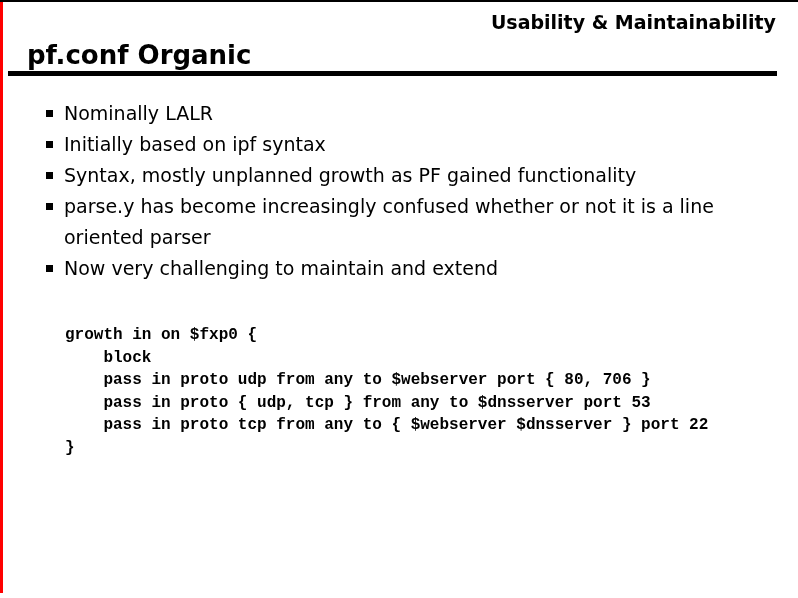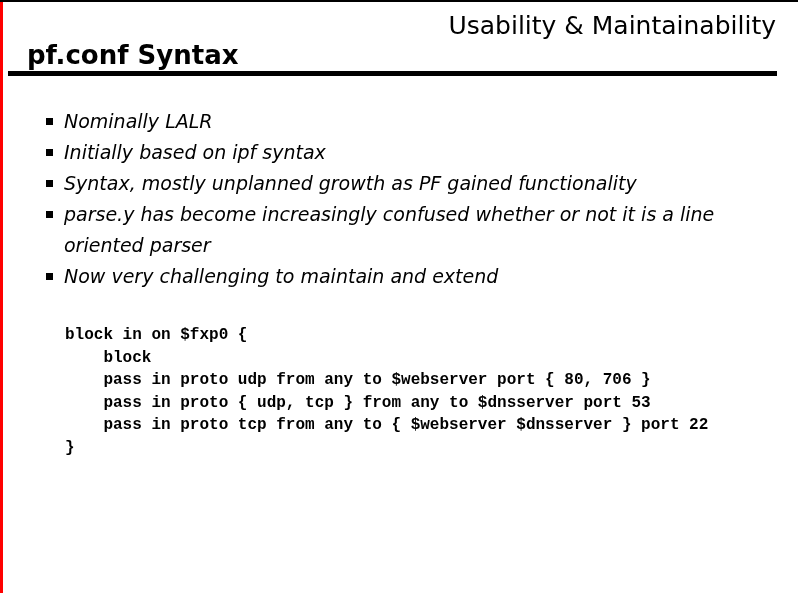--- a/index.html
+++ b/index.html
@@ -24,47 +24,46 @@
   .left-rule {
     position: absolute;
     top: 2px; left: 0;
     width: 3px; height: 591px;
     background: #ff0000;
   }
   .slide-header {
     position: absolute;
     top: 11px;
     right: 22px;
-    font-size: 25px;
-    font-weight: normal;
+    font-size: 19px;
+    font-weight: bold;
     white-space: nowrap;
   }
   .slide-title {
     position: absolute;
     top: 40px;
     left: 27px;
     font-size: 26px;
     font-weight: bold;
     white-space: nowrap;
   }
   .title-underline {
     position: absolute;
     top: 71px;
     left: 8px;
     width: 769px;
     height: 5px;
     background: #000000;
   }
   .bullet-list {
     position: absolute;
-    top: 106px;
+    top: 98px;
     left: 46px;
     width: 715px;
     list-style: none;
-    font-style: italic;
   }
   .bullet-item {
     display: flex;
     align-items: flex-start;
     font-size: 19px;
     line-height: 31px;
   }
   .bullet-marker {
     flex: 0 0 auto;
     width: 7px;
@@ -91,21 +90,21 @@
 </style>
 </head>
 <body>
 
 <div class="slide">
   <div class="top-rule"></div>
   <div class="left-rule"></div>
 
   <div class="slide-header">Usability &amp; Maintainability</div>
 
-  <h1 class="slide-title">pf.conf Syntax</h1>
+  <h1 class="slide-title">pf.conf Organic</h1>
 
   <div class="title-underline"></div>
 
   <ul class="bullet-list">
     <li class="bullet-item">
       <span class="bullet-marker"></span>
       <span class="bullet-text">Nominally LALR</span>
     </li>
     <li class="bullet-item">
       <span class="bullet-marker"></span>
@@ -119,20 +118,20 @@
       <span class="bullet-marker"></span>
       <span class="bullet-text">parse.y has become increasingly confused whether or not it is a line oriented parser</span>
     </li>
     <li class="bullet-item">
       <span class="bullet-marker"></span>
       <span class="bullet-text">Now very challenging to maintain and extend</span>
     </li>
   </ul>
 
   <div class="code-block">
-    <div class="code-line">block in on $fxp0 {</div>
+    <div class="code-line">growth in on $fxp0 {</div>
     <div class="code-line">    block</div>
     <div class="code-line">    pass in proto udp from any to $webserver port { 80, 706 }</div>
     <div class="code-line">    pass in proto { udp, tcp } from any to $dnsserver port 53</div>
     <div class="code-line">    pass in proto tcp from any to { $webserver $dnsserver } port 22</div>
     <div class="code-line">}</div>
   </div>
 </div>
 
 </body></html>

